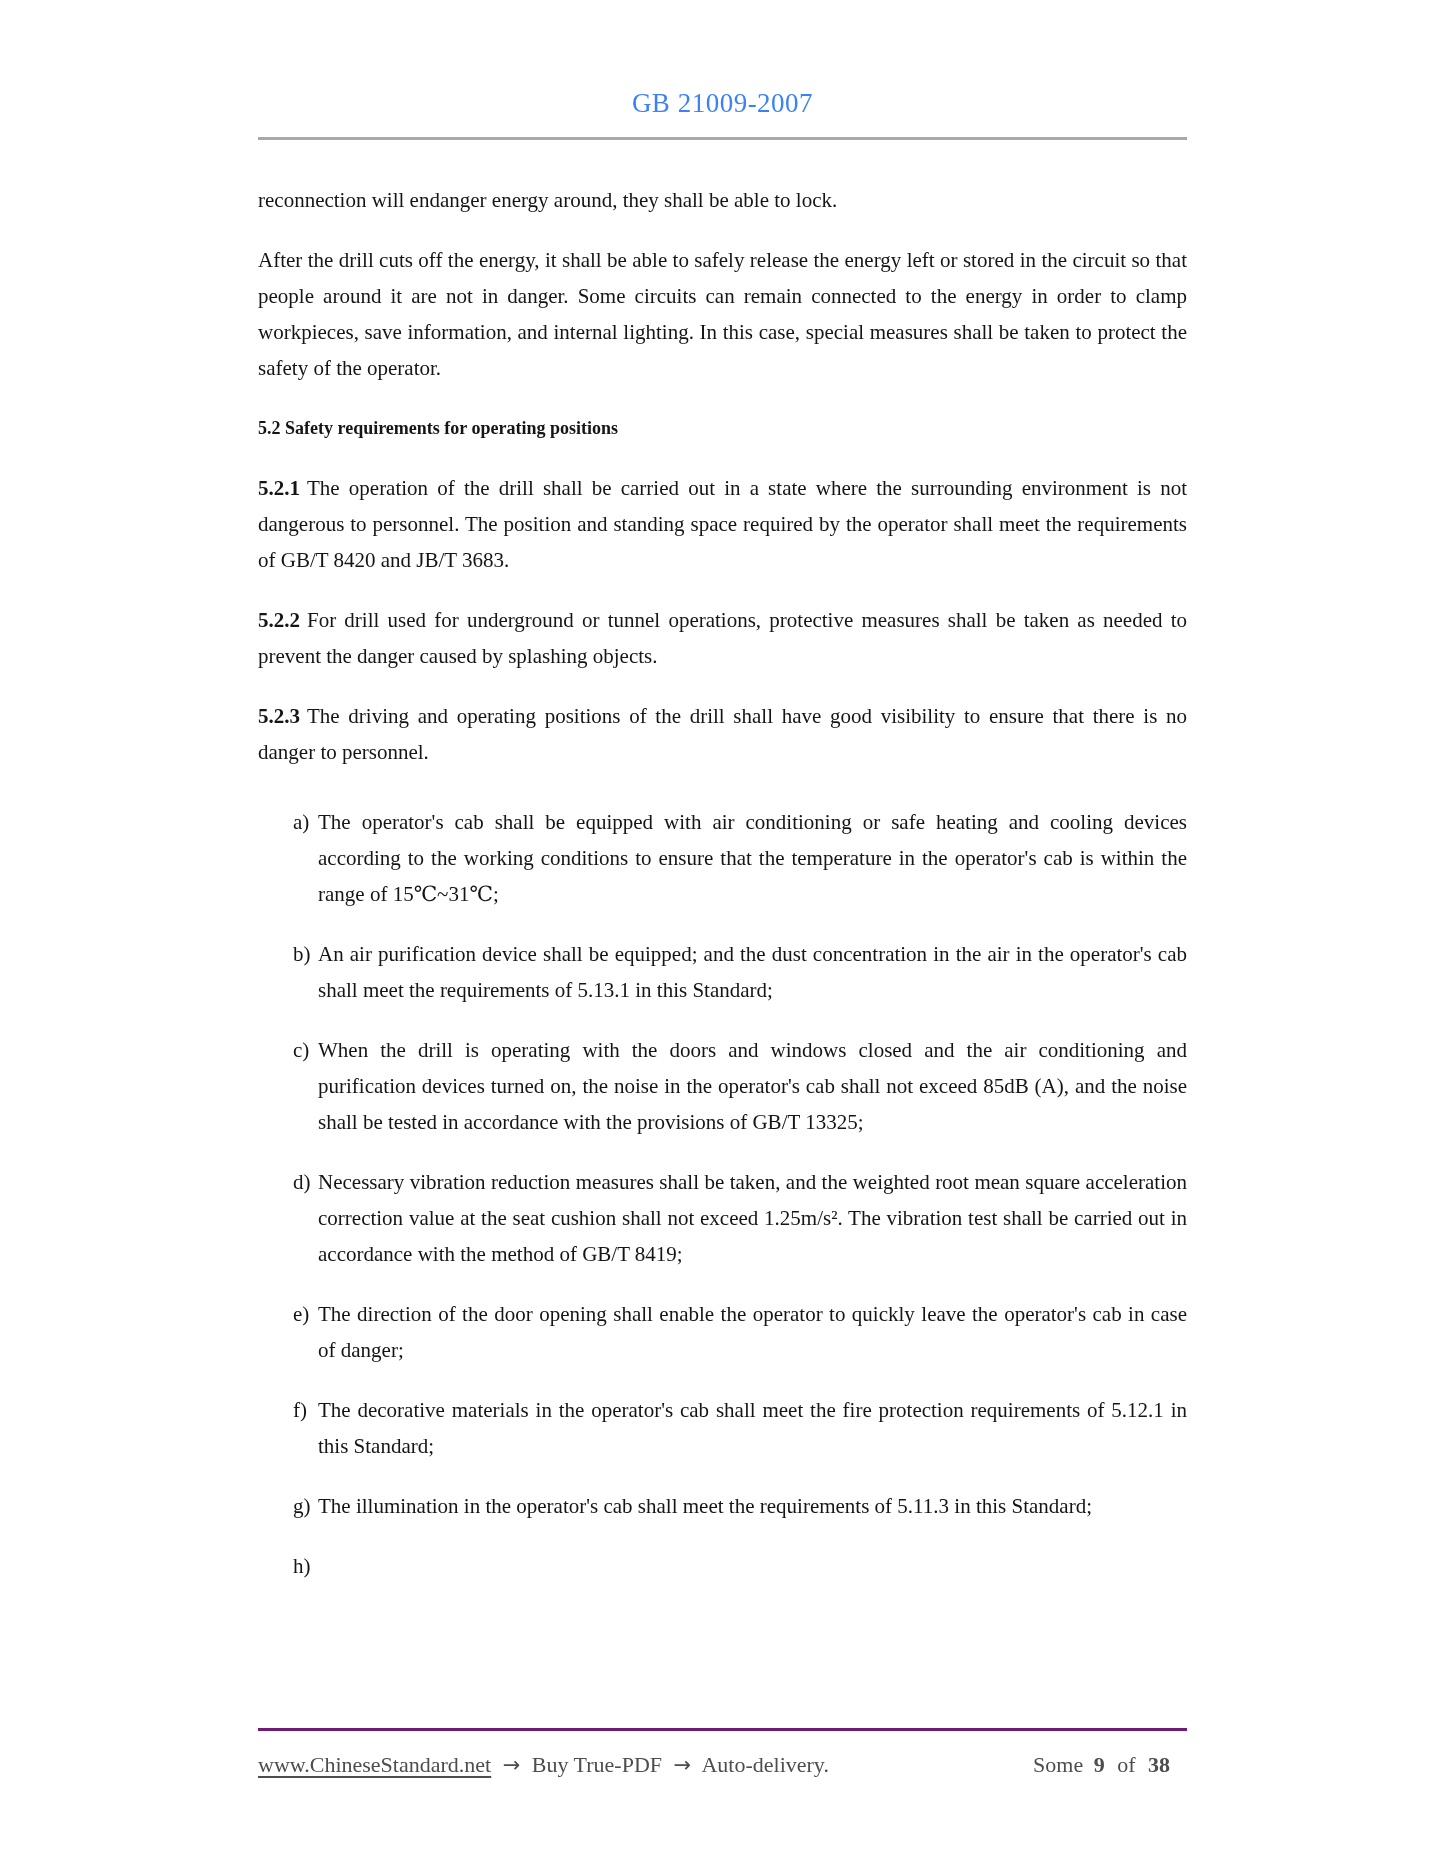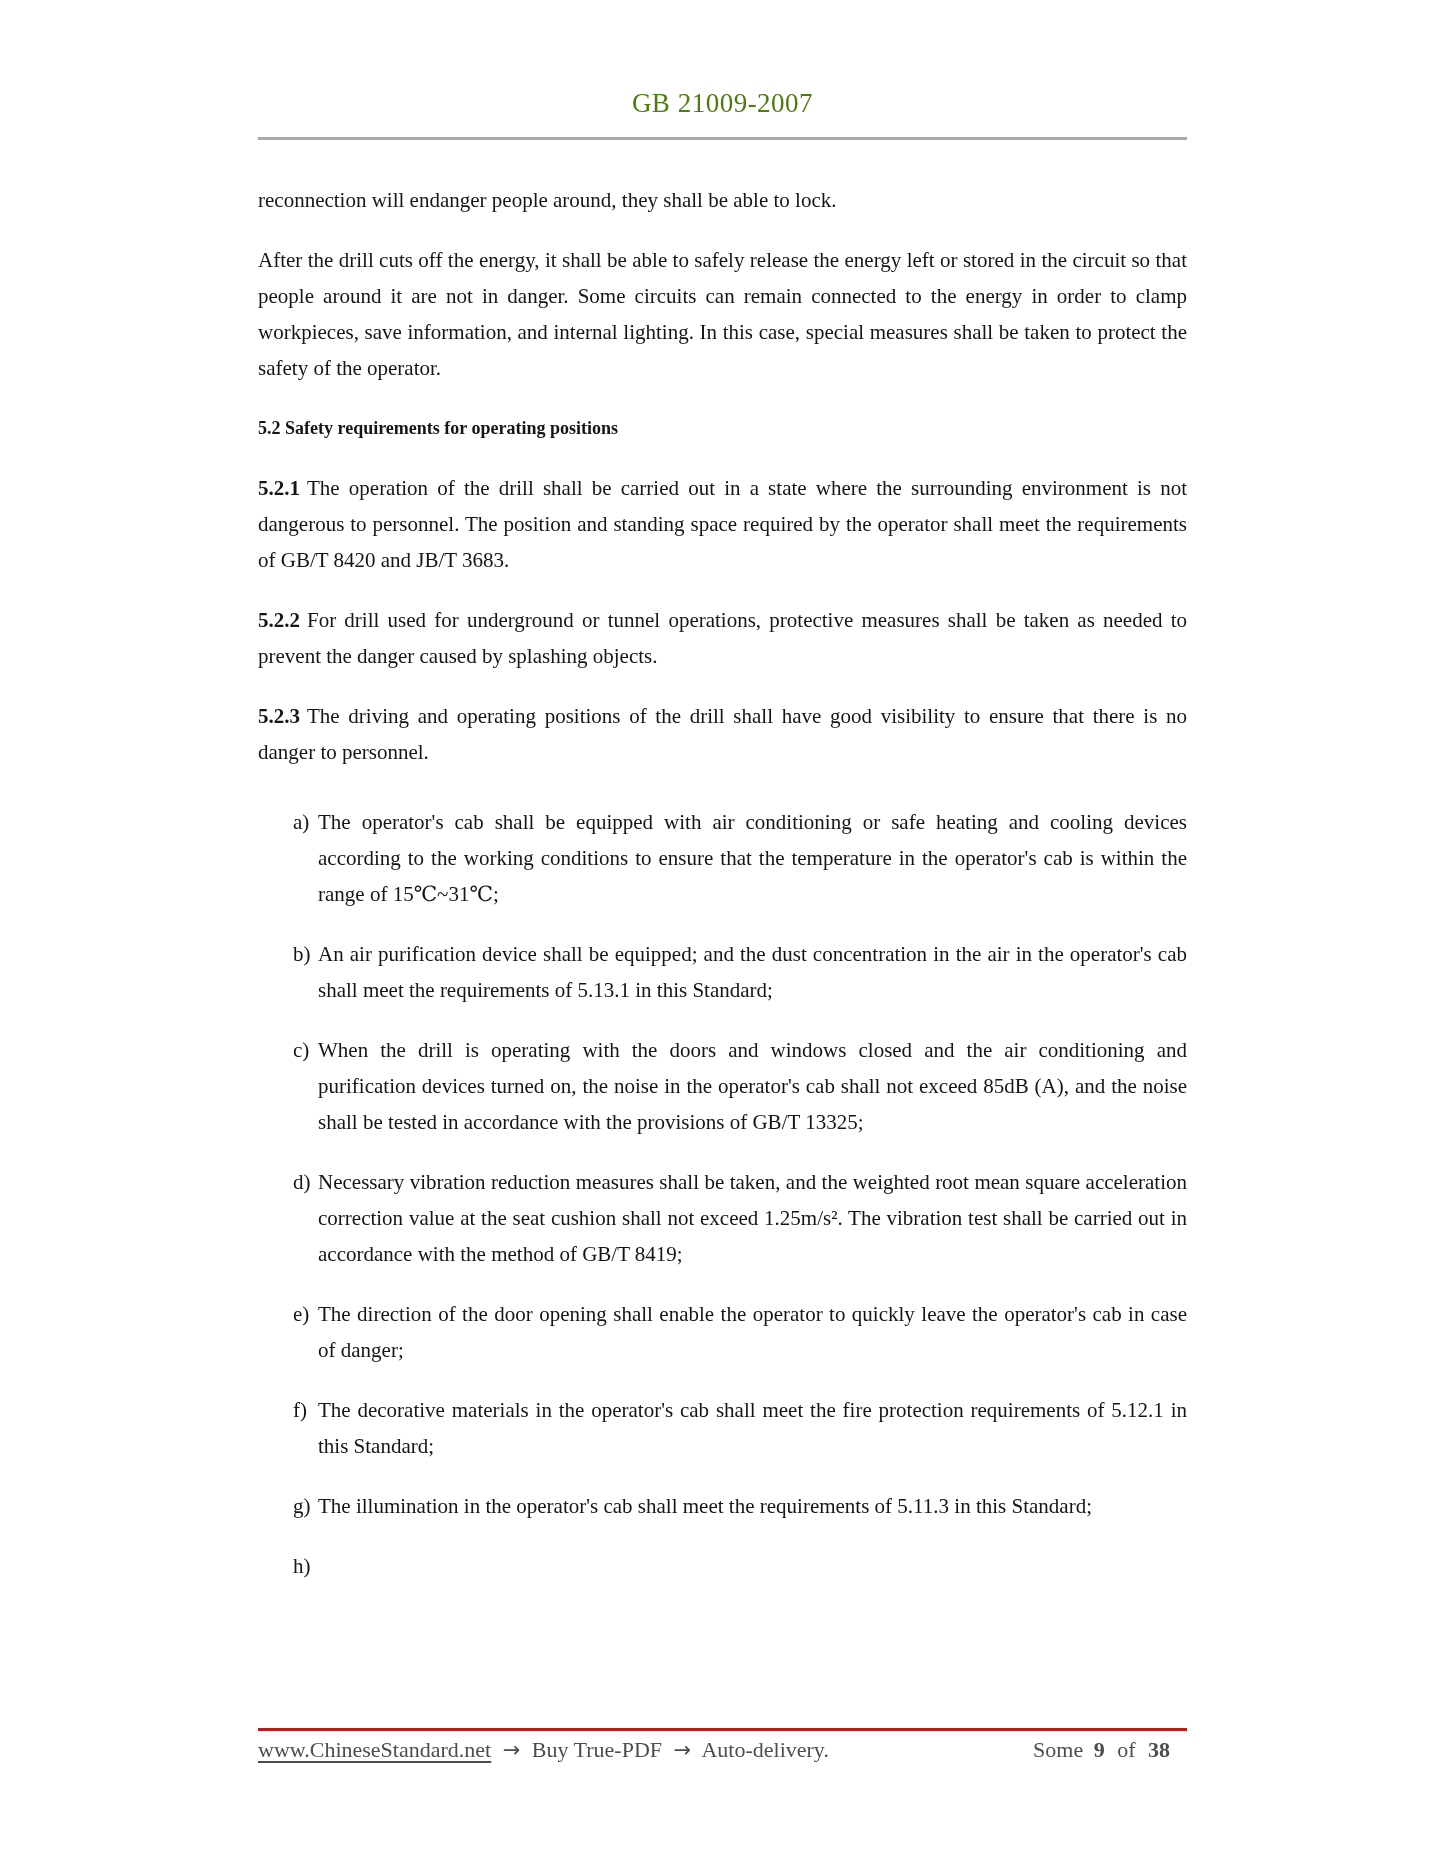--- a/index.html
+++ b/index.html
@@ -12,21 +12,21 @@
     color:#151515;
     overflow:hidden;
   }
   
   .doc-header{position:absolute;top:0;left:258px;width:929px;}
   .doc-number{
     margin-top:86px;
     text-align:center;
     font-size:27px;
     line-height:34px;
-    color:#4d7c0f;
+    color:#3b82f6;
     letter-spacing:0.5px;
   }
   .header-rule{
     margin-top:17px;
     height:0;
     border-top:3px solid #a8a8a8;
   }
   
   .content{
     position:absolute;
@@ -59,22 +59,22 @@
     left:35px;
     top:0;
   }
   .li.jlast{text-align-last:justify;}
   
   .doc-footer{
     position:absolute;
     top:1728px;
     left:258px;
     width:929px;
-    border-top:3px solid #b91c1c;
-    padding-top:3px;
+    border-top:3px solid #701a75;
+    padding-top:18px;
     font-size:22px;
     line-height:32px;
     color:#4d4d50;
     display:flex;
     justify-content:space-between;
     align-items:baseline;
   }
   .footer-left{white-space:nowrap;}
   .footer-link{
     color:#4d4d50;
@@ -91,21 +91,21 @@
 
 <div class="page">
 
   <header class="doc-header">
     <div class="doc-number">GB 21009-2007</div>
     <div class="header-rule"></div>
   </header>
 
   <main class="content">
 
-    <p class="para first">reconnection will endanger people around, they shall be able to lock.</p>
+    <p class="para first">reconnection will endanger energy around, they shall be able to lock.</p>
 
     <p class="para">After the drill cuts off the energy, it shall be able to safely release the energy left or stored in the circuit so that people around it are not in danger. Some circuits can remain connected to the energy in order to clamp workpieces, save information, and internal lighting. In this case, special measures shall be taken to protect the safety of the operator.</p>
 
     <h2 class="heading">5.2 Safety requirements for operating positions</h2>
 
     <p class="para"><span class="secnum">5.2.1</span><span>The operation of the drill shall be carried out in a state where the surrounding environment is not dangerous to personnel. The position and standing space required by the operator shall meet the requirements of GB/T 8420 and JB/T 3683.</span></p>
 
     <p class="para"><span class="secnum">5.2.2</span><span>For drill used for underground or tunnel operations, protective measures shall be taken as needed to prevent the danger caused by splashing objects.</span></p>
 
     <p class="para"><span class="secnum">5.2.3</span><span>The driving and operating positions of the drill shall have good visibility to ensure that there is no danger to personnel.</span></p>

